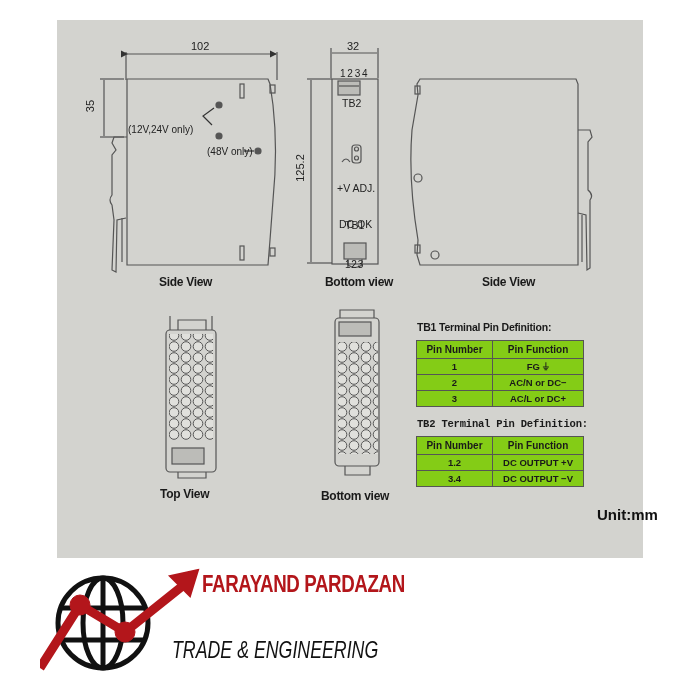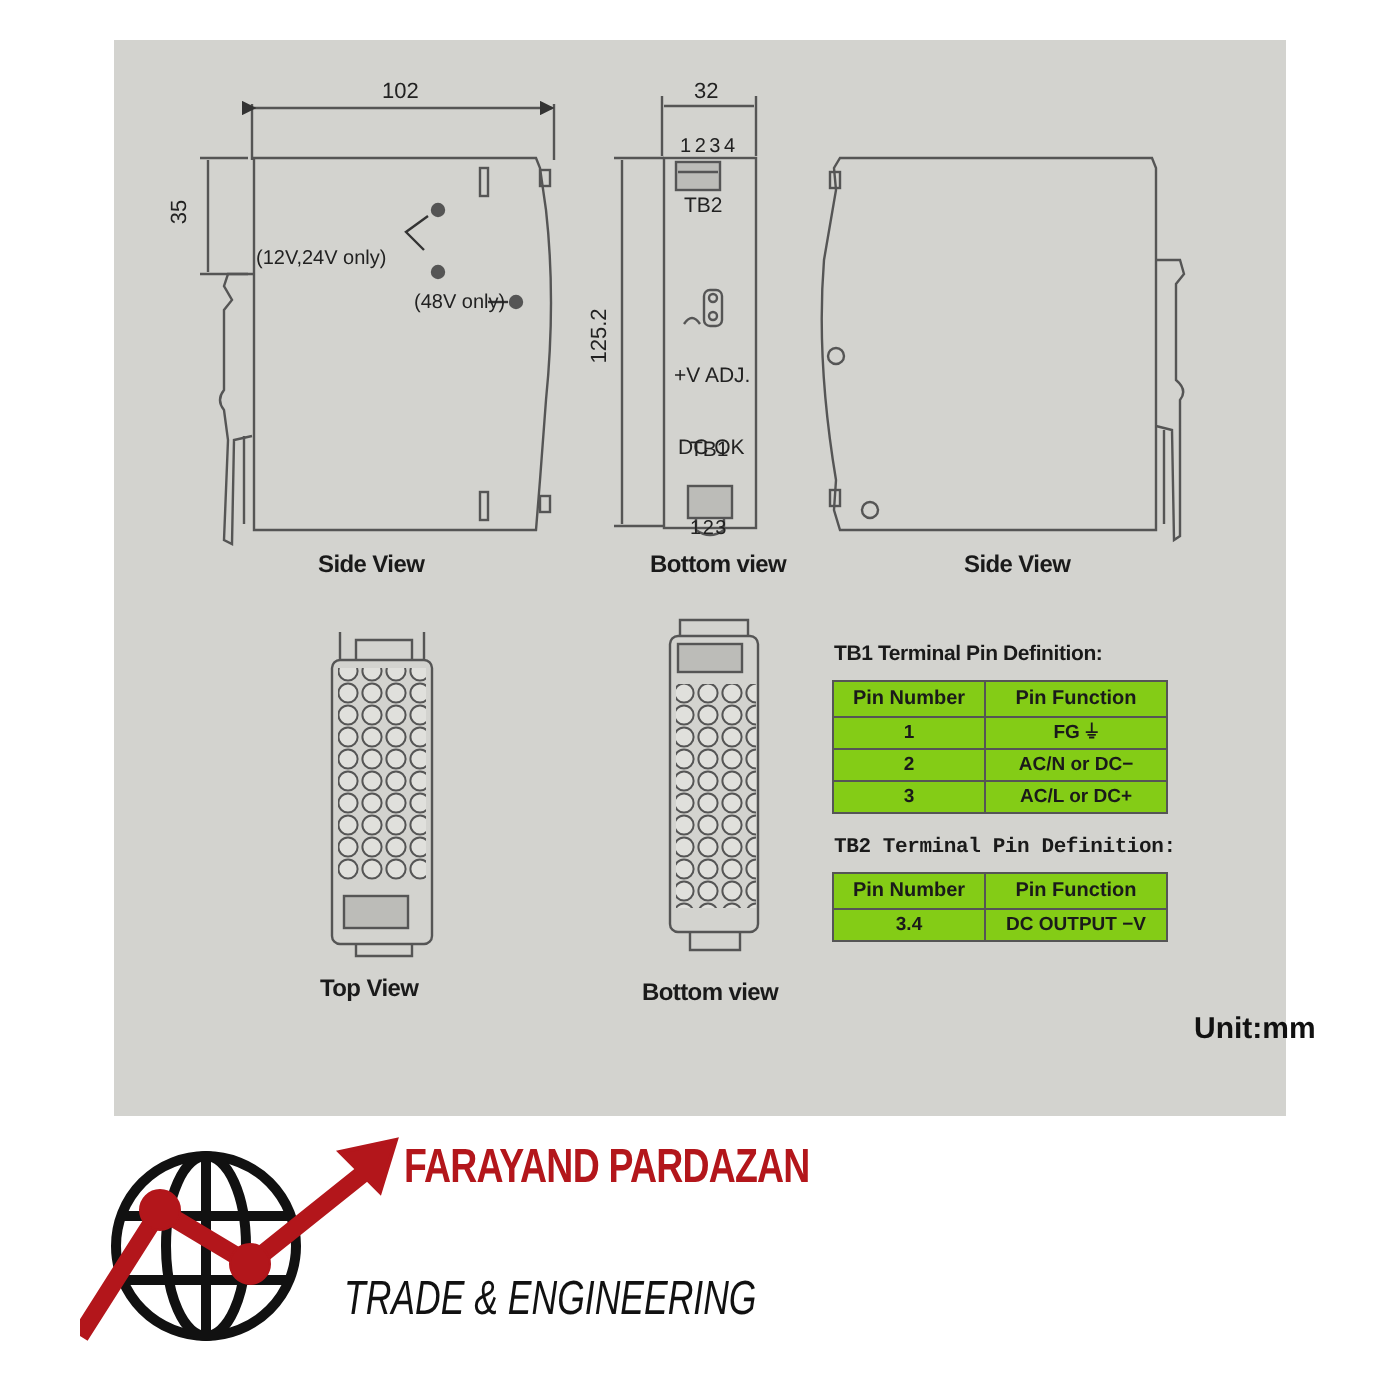--- a/index.html
+++ b/index.html
@@ -152,20 +152,24 @@
   </table>
 
 <span class="tbl-title" style="left:417px; top:418px;font-family:Liberation Mono, monospace;">TB2 Terminal Pin Definition:</span>
 <table class="pin" style="left:416px; top:436px; width:168px;">
   <tbody>
       <tr>
     <th style="width:75px;">Pin Number</th>
     <th>Pin Function</th>
   </tr>
   <tr>
+    <td>1.2</td>
+    <td>DC OUTPUT +V</td>
+  </tr>
+  <tr>
     <td>3.4</td>
     <td>DC OUTPUT −V</td>
   </tr>
 </tbody>
   </table>
 
 <span class="unit">Unit:mm</span>
 
 <svg class="logo" viewBox="40 560 380 130" width="380" height="130" xmlns="http://www.w3.org/2000/svg">
   <g fill="none" stroke="#111" stroke-width="5">

